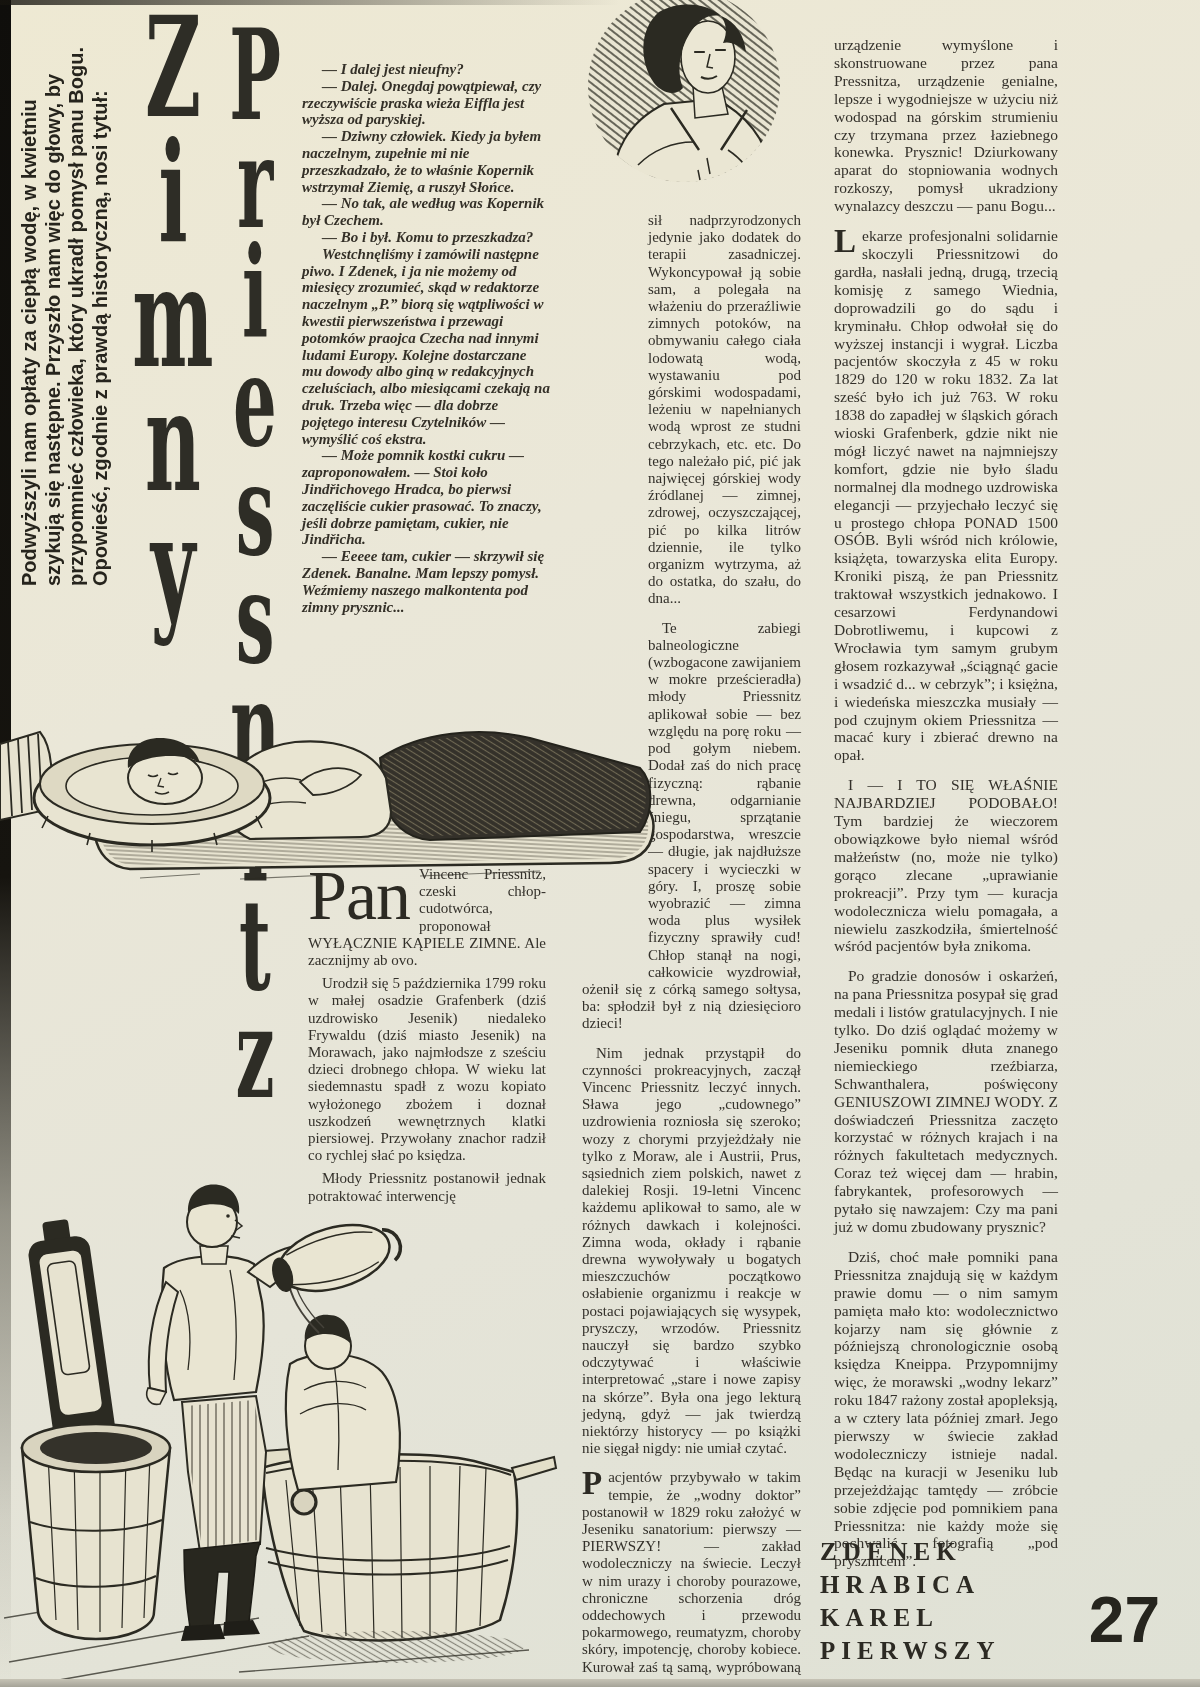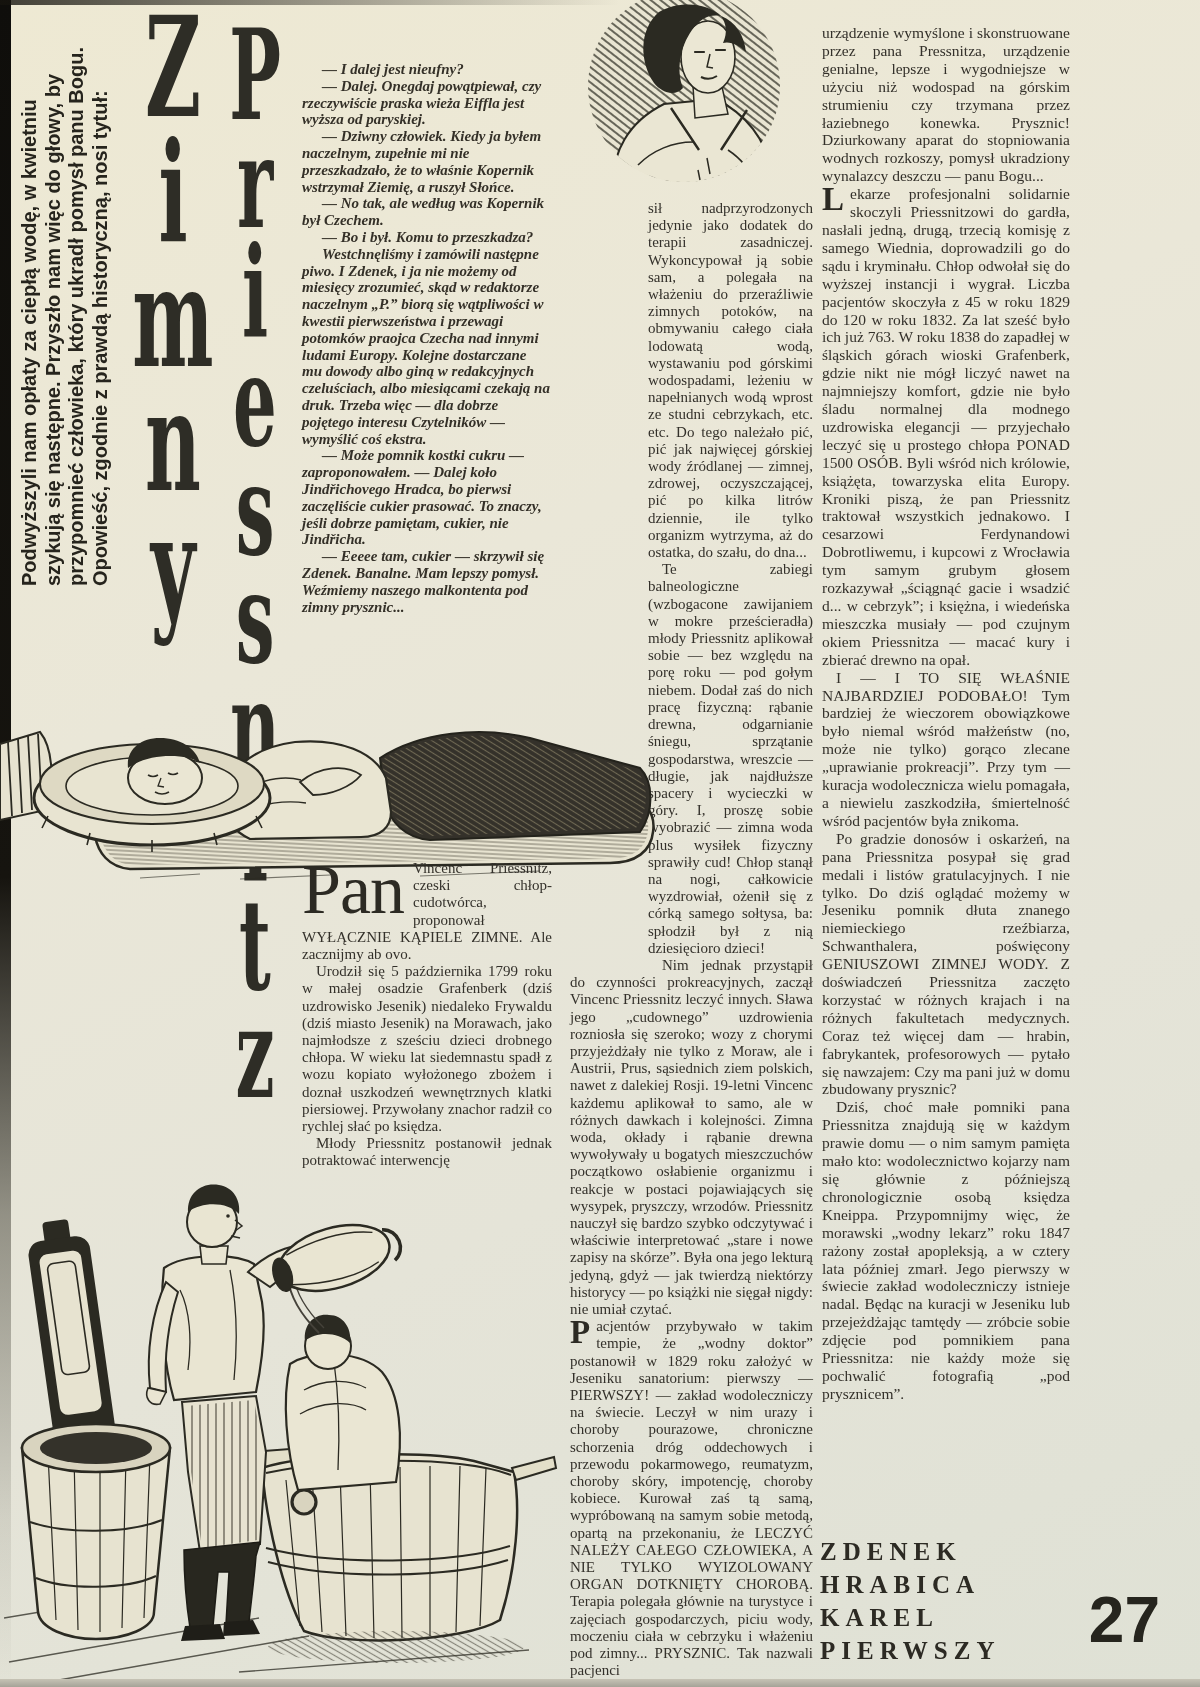--- a/index.html
+++ b/index.html
@@ -20,29 +20,29 @@
   .intro{left:18px;top:6px;width:580px;height:96px;
     transform:rotate(-90deg) translate(-580px,0);transform-origin:top left;
     font-family:"Liberation Sans",sans-serif;font-weight:bold;font-size:20px;line-height:23.5px;
     color:#26241d;white-space:nowrap;}
   
   .titleword{color:#2e2d26;font-family:"DejaVu Serif",serif;font-weight:bold;transform-origin:50% 0;}
   .w1{left:88px;top:6px;width:170px;font-size:96px;line-height:86px;transform:scale(.80,1.45);}
   .w2{left:170px;top:20px;width:170px;font-size:86px;line-height:75px;transform:scale(.80,1.45);}
   .tl{display:block;text-align:center;}
   
-  .col p{margin:0;text-indent:14px;}
+  .col p{margin:12px;text-indent:14px;}
   .col p.np{text-indent:0;}
   .col1{left:302px;top:24px;width:248px;font-size:15px;line-height:16.8px;
     font-style:italic;font-weight:bold;color:#343028;text-align:left;margin-top:37px;}
   .col1 p{text-indent:20px;margin:0;}
   .col2{left:570px;top:200px;width:243px;font-size:15px;line-height:17.2px;text-align:justify;}
   .col3{left:822px;top:24px;width:248px;font-size:15.5px;line-height:17.9px;text-align:justify;}
   .pan-sec{left:302px;top:860px;width:250px;font-size:15px;line-height:17.2px;text-align:justify;}
-  .pan-sec p{margin:0;text-indent:14px;}
+  .pan-sec p{margin:6px;text-indent:14px;}
   .pan-sec p.np{text-indent:0;}
   .intrude{float:left;width:78px;height:282px;margin-top:492px;}
   .dropcap{float:left;font-size:33px;line-height:27px;font-weight:bold;padding:1px 6px 0 0;color:#2c2a23;}
   .panword{float:left;font-size:70px;line-height:56px;letter-spacing:-1px;padding:2px 9px 0 0;color:#2c2a23;}
   
   .authors{left:820px;top:1535px;width:300px;font-size:25px;font-weight:bold;
     letter-spacing:6px;line-height:33px;color:#2c2a23;}
   .pagenum{left:1030px;top:1583px;width:130px;text-align:right;
     font-family:"Liberation Sans",sans-serif;font-weight:bold;font-size:64px;color:#26251e;}
   svg{display:block;}
@@ -82,21 +82,21 @@
     <span class="tl">z</span>
   </div>
 
   <div class="abs col col1">
     <p>— I dalej jest nieufny?</p>
     <p>— Dalej. Onegdaj powątpiewał, czy rzeczywiście praska wieża Eiffla jest wyższa od paryskiej.</p>
     <p>— Dziwny człowiek. Kiedy ja byłem naczelnym, zupełnie mi nie przeszkadzało, że to właśnie Kopernik wstrzymał Ziemię, a ruszył Słońce.</p>
     <p>— No tak, ale według was Kopernik był Czechem.</p>
     <p>— Bo i był. Komu to przeszkadza?</p>
     <p>Westchnęliśmy i zamówili następne piwo. I Zdenek, i ja nie możemy od miesięcy zrozumieć, skąd w redaktorze naczelnym „P.” biorą się wątpliwości w kwestii pierwszeństwa i przewagi potomków praojca Czecha nad innymi ludami Europy. Kolejne dostarczane mu dowody albo giną w redakcyjnych czeluściach, albo miesiącami czekają na druk. Trzeba więc — dla dobrze pojętego interesu Czytelników — wymyślić coś ekstra.</p>
-    <p>— Może pomnik kostki cukru —zaproponowałem. — Dalej koło Jindřichovego Hradca, bo pierwsi zaczęliście cukier prasować. To znaczy, jeśli dobrze pamiętam, cukier, nie Jindřicha.</p>
+    <p>— Może pomnik kostki cukru —zaproponowałem. — Stoi koło Jindřichovego Hradca, bo pierwsi zaczęliście cukier prasować. To znaczy, jeśli dobrze pamiętam, cukier, nie Jindřicha.</p>
     <p>— Eeeee tam, cukier — skrzywił się Zdenek. Banalne. Mam lepszy pomysł. Weźmiemy naszego malkontenta pod zimny prysznic...</p>
   </div>
 
   <svg class="abs" style="left:558px;top:0" width="248" height="200" viewBox="0 0 248 200">
     <defs>
       <clipPath id="pc">
           <circle cx="126" cy="86" r="96"></circle>
         </clipPath>
       <pattern id="pp" width="6" height="6" patternUnits="userSpaceOnUse" patternTransform="rotate(38)">
         <line x1="0" y1="3" x2="6" y2="3" stroke="#35332a" stroke-width="1.7"></line>

